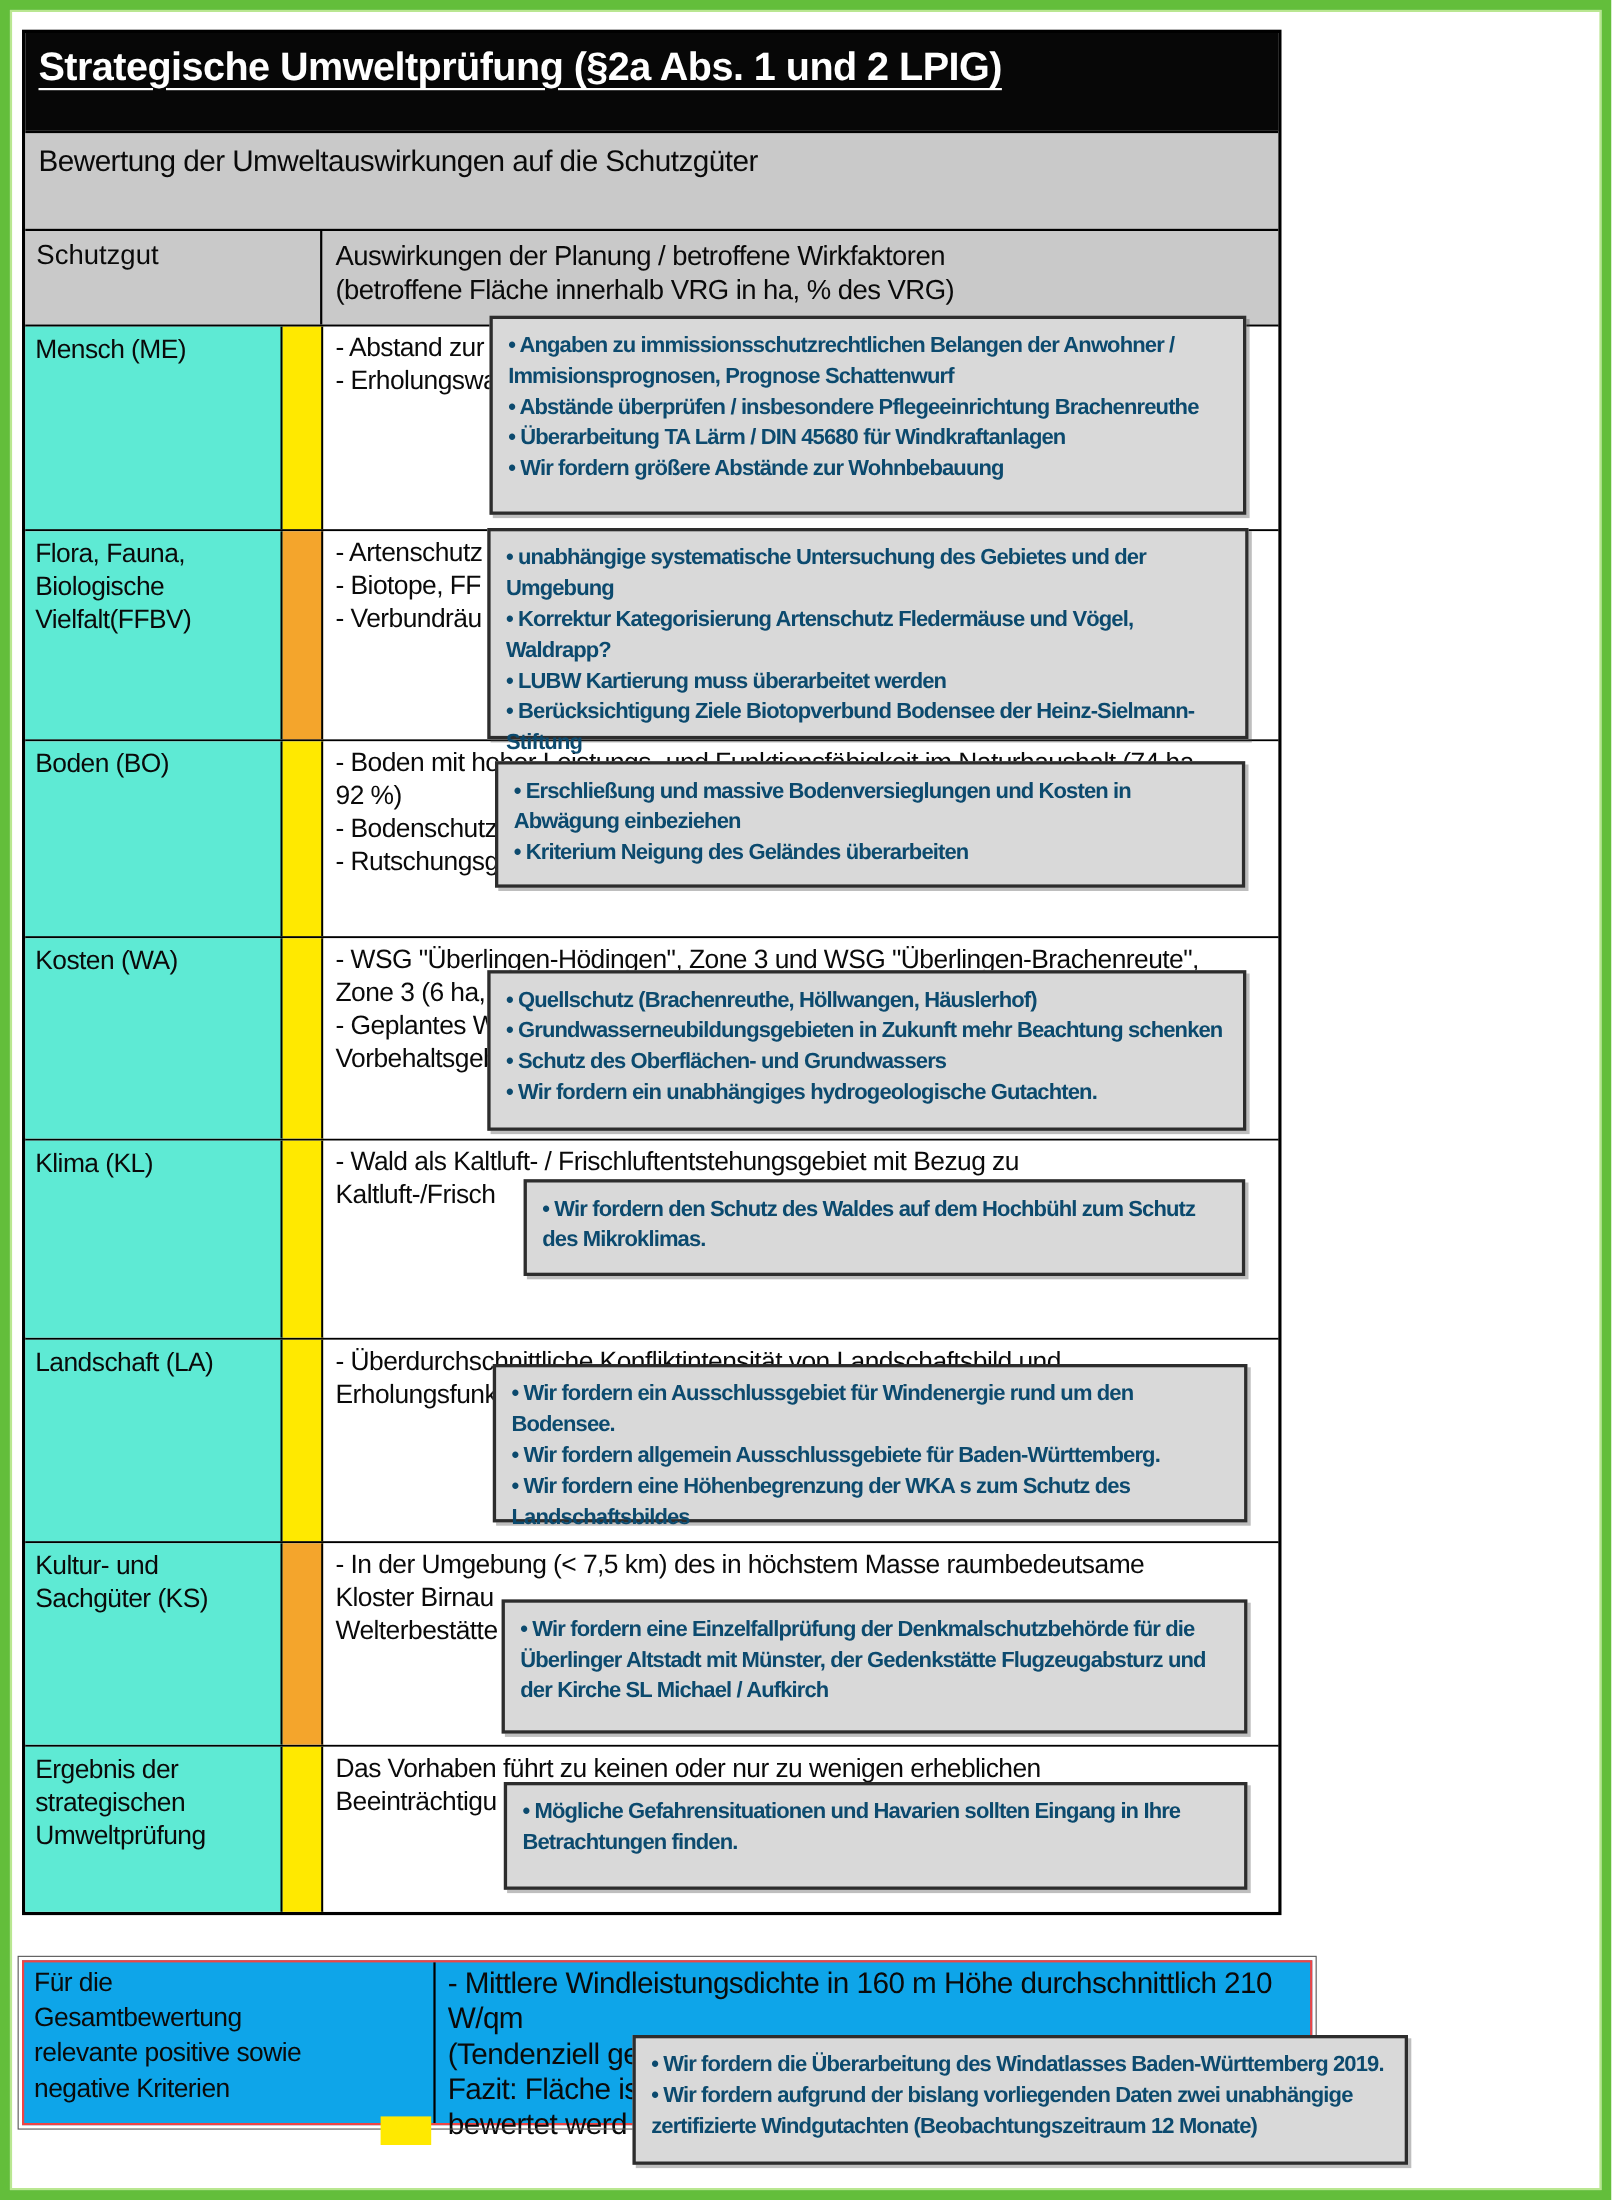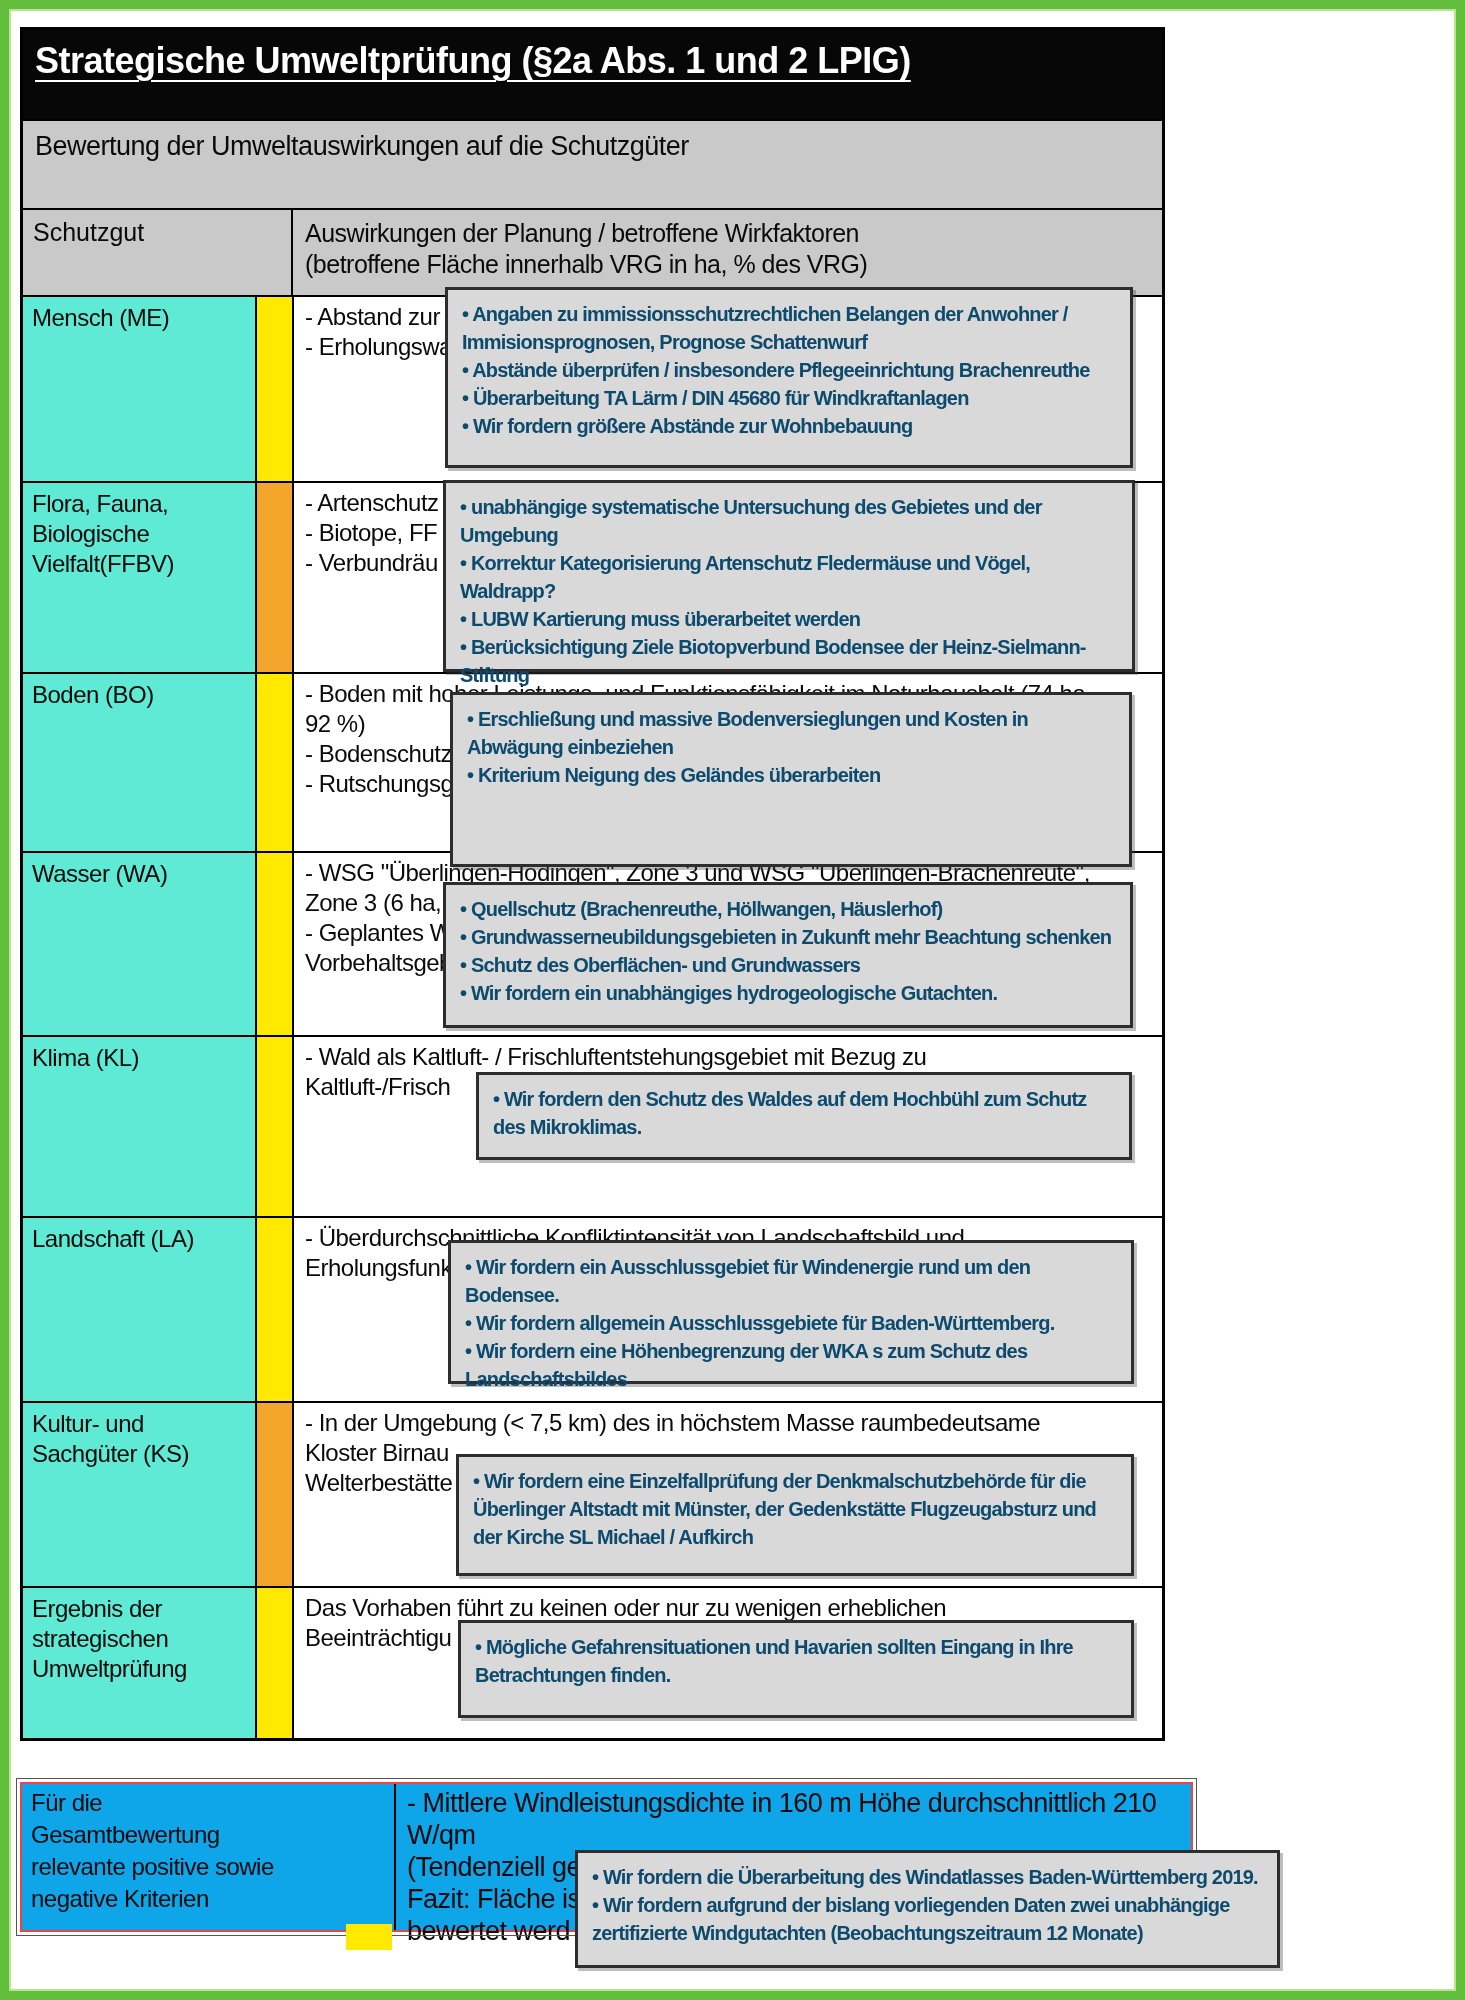--- a/index.html
+++ b/index.html
@@ -50,21 +50,21 @@
   .ymark{position:absolute;left:346px;top:1924px;width:46px;height:26px;background:#FFE900;z-index:5;}
 
   
   .note{
     position:absolute;background:#d9d9d9;border:3px solid #2d2d2d;box-sizing:border-box;
     padding:10px 14px;z-index:10;box-shadow:3px 3px 0 rgba(70,70,70,0.35);
   }
   .note .bullet{color:#0c4a6e;font-size:20px;line-height:28px;letter-spacing:-0.8px;font-weight:bold;}
   .n1{left:445px;top:287px;width:688px;height:181px;}
   .n2{left:443px;top:480px;width:692px;height:192px;}
-  .n3{left:450px;top:692px;width:682px;height:175px;}
+  .n3{left:450px;top:692px;width:682px;height:115px;}
   .n4{left:443px;top:882px;width:690px;height:146px;}
   .n5{left:476px;top:1072px;width:656px;height:88px;}
   .n6{left:448px;top:1240px;width:686px;height:144px;}
   .n7{left:456px;top:1438px;width:678px;height:122px;margin-top:16px;}
   .n8{left:458px;top:1620px;width:676px;height:98px;}
   .n9{left:575px;top:1850px;width:705px;height:118px;}
 </style>
 </head>
 <body>
 
@@ -100,21 +100,21 @@
   </div>
   <div class="row r-boden">
     <div class="c-label">Boden (BO)</div>
     <div class="c-strip strip-yellow"></div>
     <div class="c-body">- Boden mit hoher Leistungs- und Funktionsfähigkeit im Naturhaushalt (74 ha
 92 %)
 - Bodenschutz
 - Rutschungsg</div>
   </div>
   <div class="row r-wasser">
-    <div class="c-label">Wasser (WA)</div>
+    <div class="c-label">Kosten (WA)</div>
     <div class="c-strip strip-yellow"></div>
     <div class="c-body">- WSG "Überlingen-Hödingen", Zone 3 und WSG "Überlingen-Brachenreute",
 Zone 3 (6 ha,
 - Geplantes W
 Vorbehaltsgeb</div>
   </div>
   <div class="row r-klima">
     <div class="c-label">Klima (KL)</div>
     <div class="c-strip strip-yellow"></div>
     <div class="c-body">- Wald als Kaltluft- / Frischluftentstehungsgebiet mit Bezug zu

